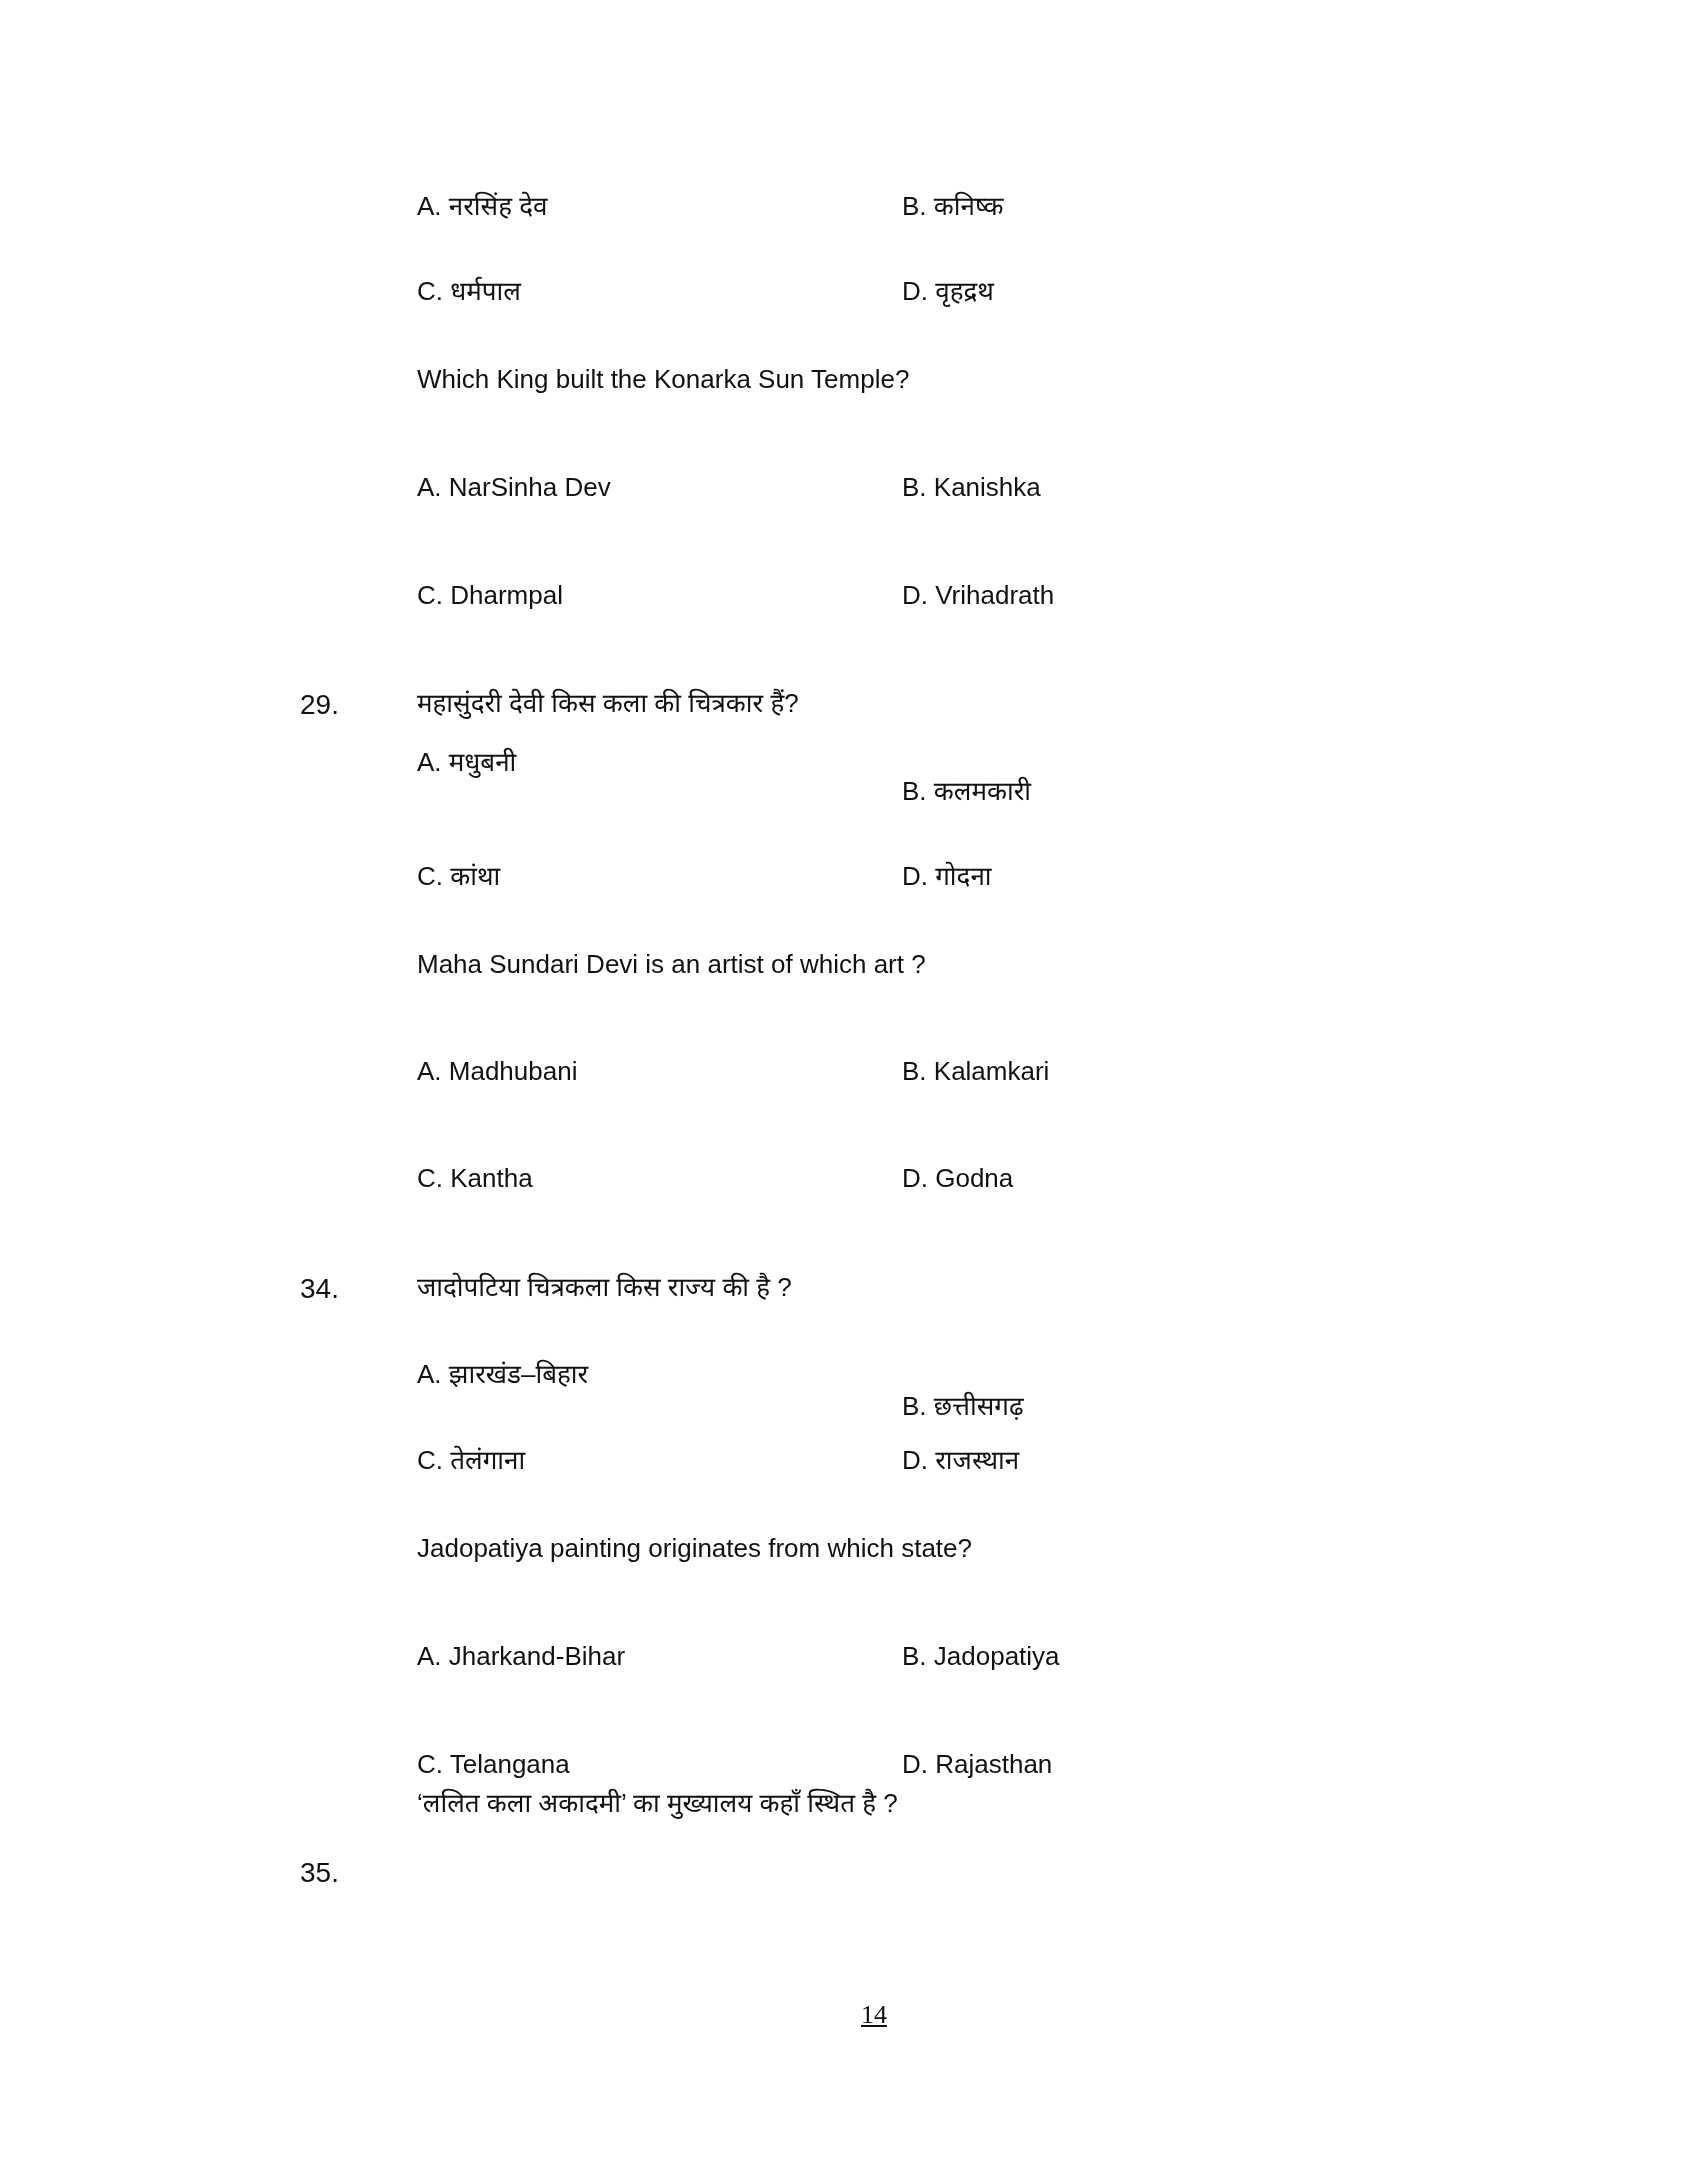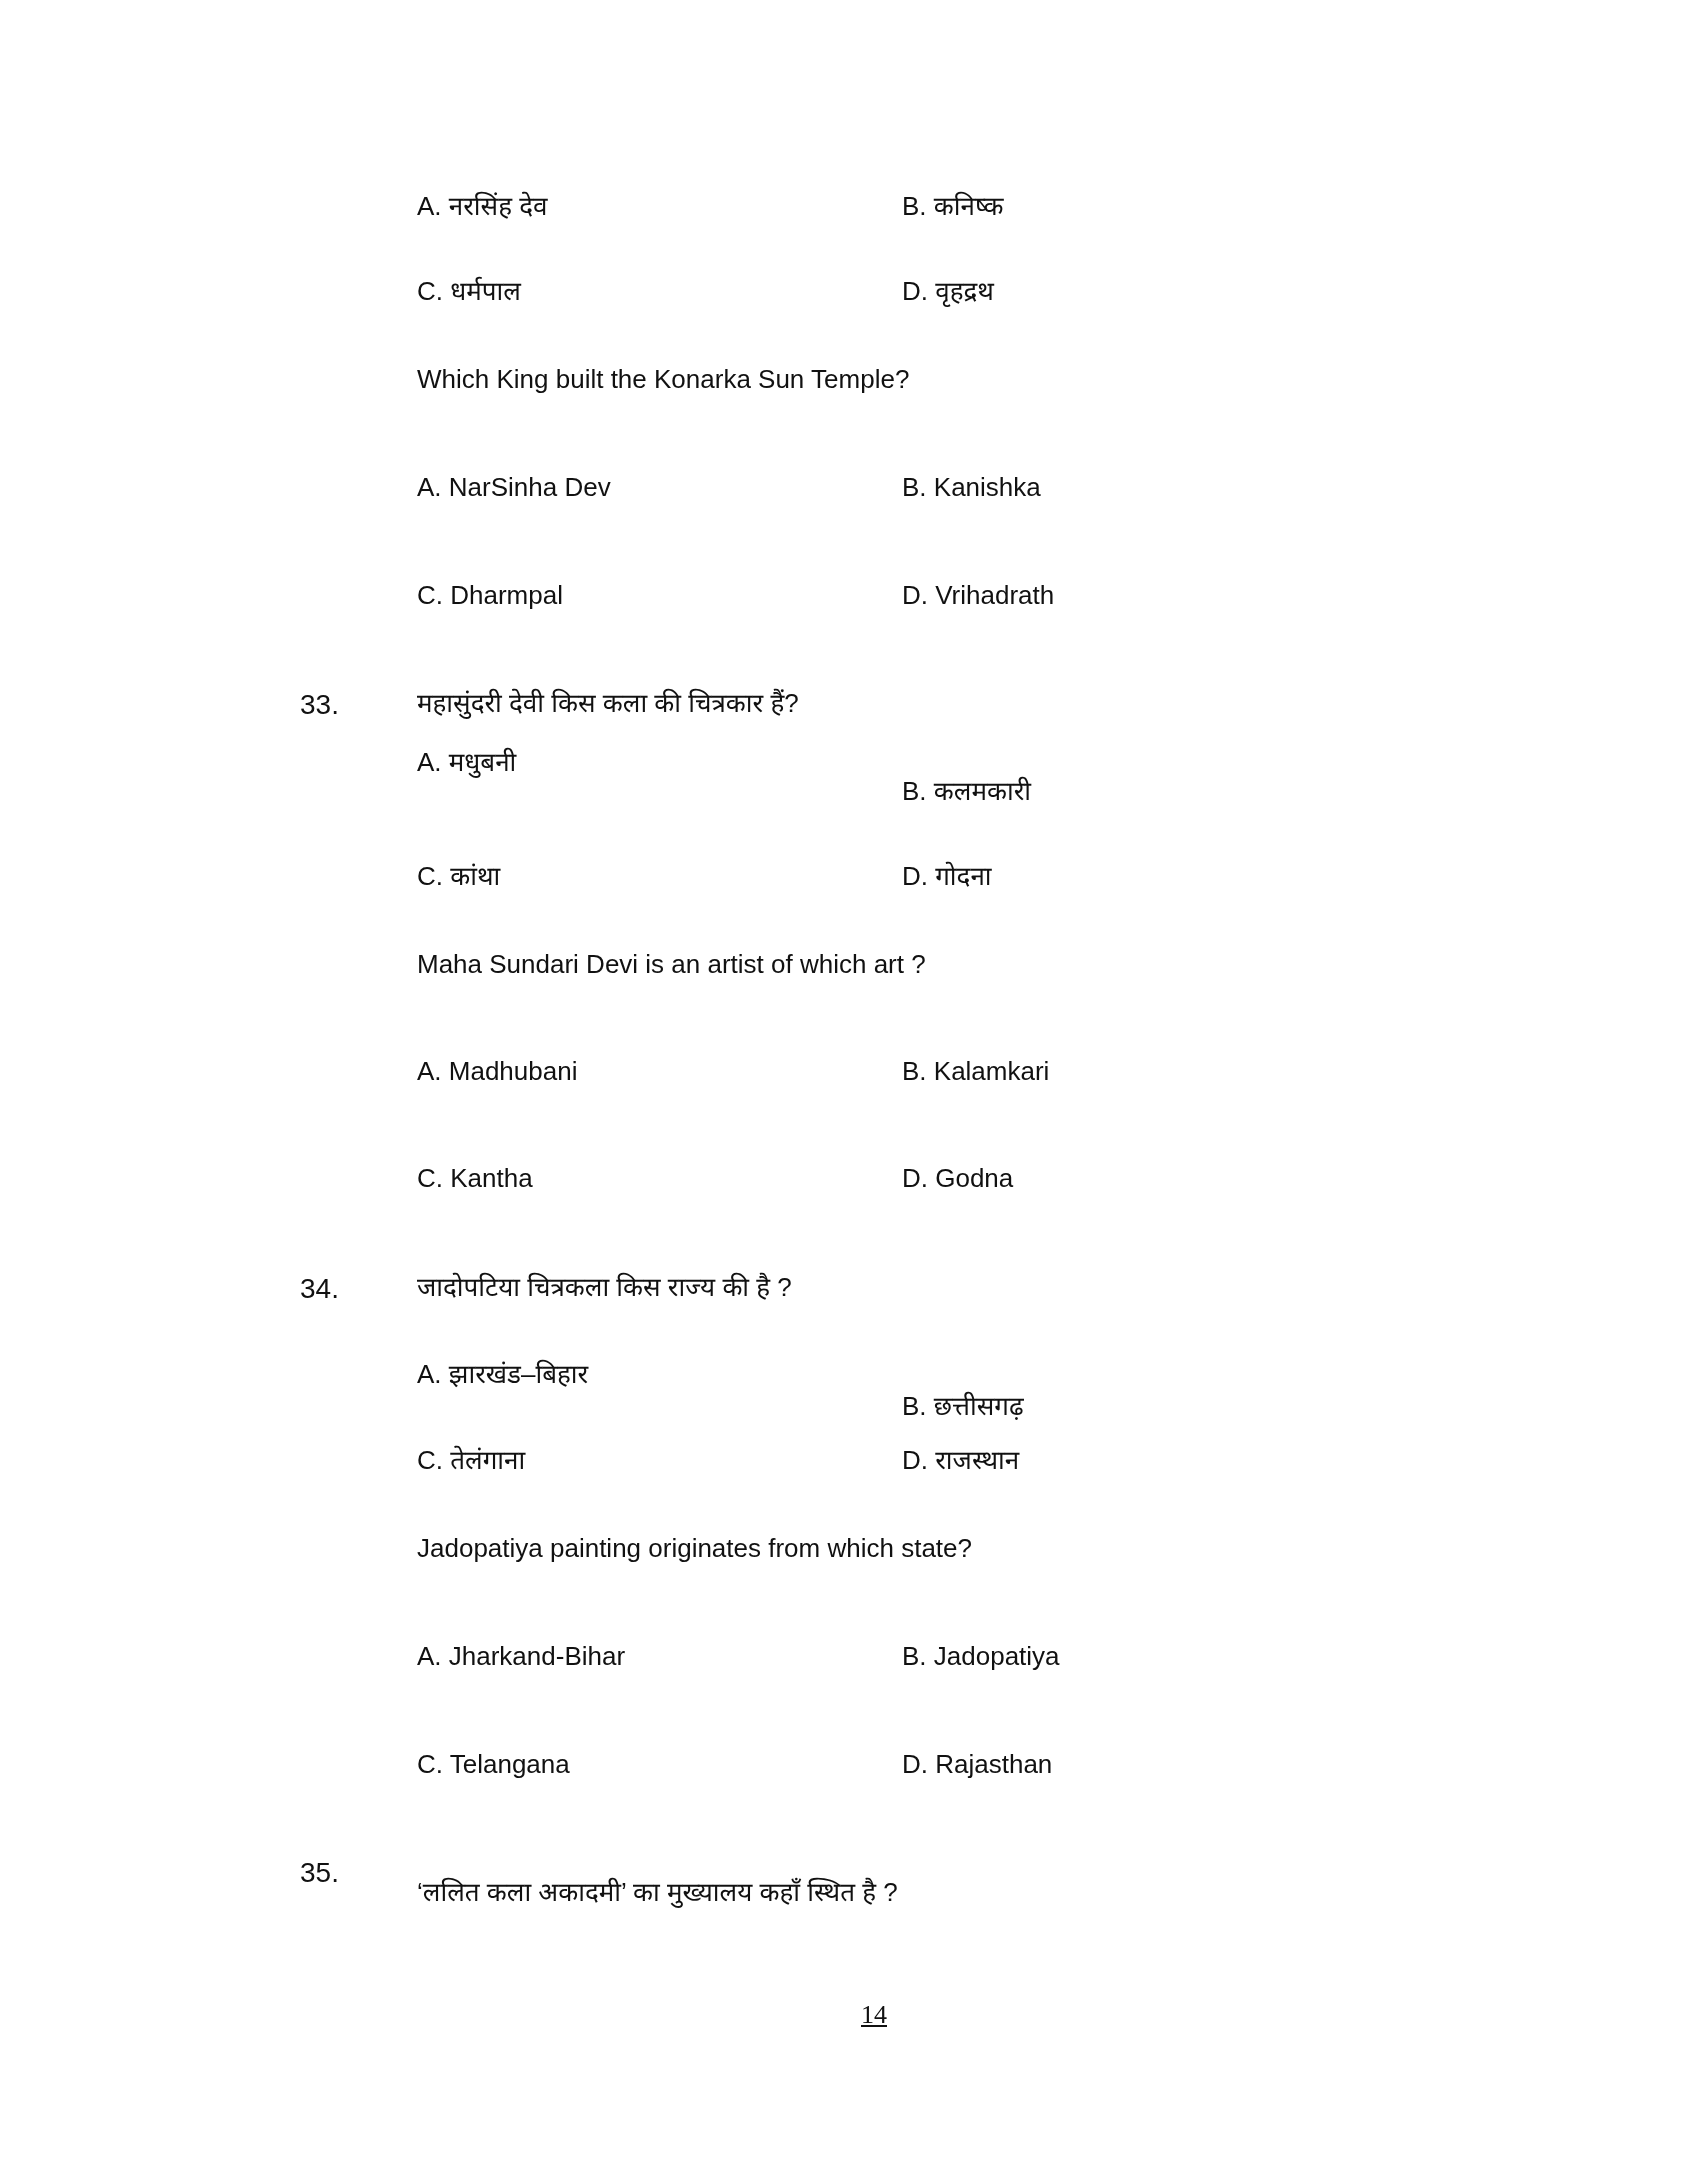--- a/index.html
+++ b/index.html
@@ -26,21 +26,21 @@
 <div class="line colA" style="top:359px">Which King built the Konarka Sun Temple?</div>
 <div>
   <div class="line colA" style="top:467px">A. NarSinha Dev</div>
   <div class="line colB" style="top:467px">B. Kanishka</div>
 </div>
 <div>
   <div class="line colA" style="top:575px">C. Dharmpal</div>
   <div class="line colB" style="top:575px">D. Vrihadrath</div>
 </div>
 
-<div class="qnum" style="top:685px">33.</div>
+<div class="qnum" style="top:685px">29.</div>
 <div class="line colA" style="top:683px">महासुंदरी देवी किस कला की चित्रकार हैं?</div>
 <div class="line colA" style="top:742px">A. मधुबनी</div>
 <div class="line colB" style="top:771px">B. कलमकारी</div>
 <div class="line colA" style="top:856px">C. कांथा</div>
 <div class="line colB" style="top:856px">D. गोदना</div>
 <div class="line colA" style="top:944px">Maha Sundari Devi is an artist of which art ?</div>
 <div class="line colA" style="top:1051px">A. Madhubani</div>
 <div class="line colB" style="top:1051px">B. Kalamkari</div>
 <div class="line colA" style="top:1158px">C. Kantha</div>
 <div class="line colB" style="top:1158px">D. Godna</div>
@@ -51,16 +51,16 @@
 <div class="line colB" style="top:1386px">B. छत्तीसगढ़</div>
 <div class="line colA" style="top:1440px">C. तेलंगाना</div>
 <div class="line colB" style="top:1440px">D. राजस्थान</div>
 <div class="line colA" style="top:1528px">Jadopatiya painting originates from which state?</div>
 <div class="line colA" style="top:1636px">A. Jharkand-Bihar</div>
 <div class="line colB" style="top:1636px">B. Jadopatiya</div>
 <div class="line colA" style="top:1744px">C. Telangana</div>
 <div class="line colB" style="top:1744px">D. Rajasthan</div>
 
 <div class="qnum" style="top:1853px">35.</div>
-<div class="line colA" style="top:1872px">‘ललित कला अकादमी’ का मुख्यालय कहाँ स्थित है ?</div>
+<div class="line colA" style="top:1783px">‘ललित कला अकादमी’ का मुख्यालय कहाँ स्थित है ?</div>
 
 <div class="pageno">14</div>
 
 
 </body></html>

